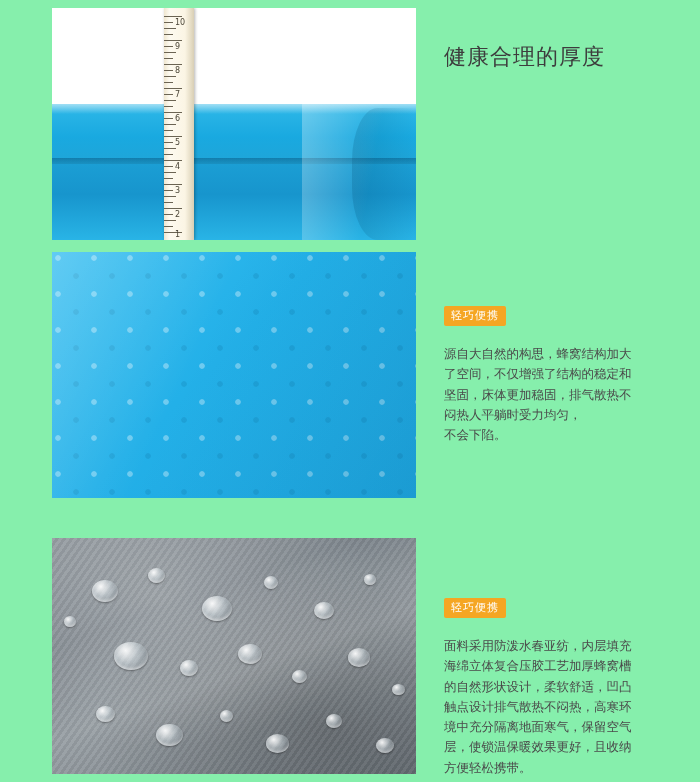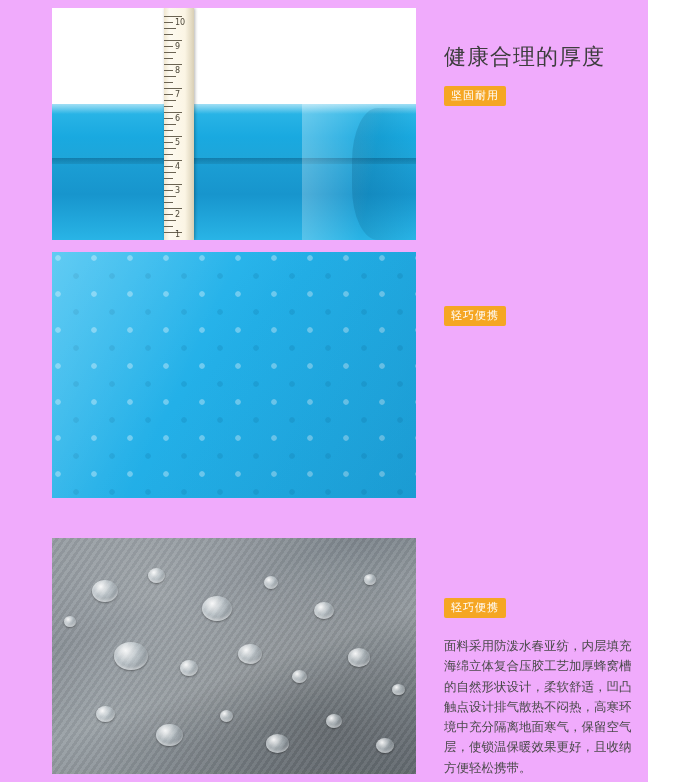--- a/index.html
+++ b/index.html
@@ -8,23 +8,23 @@
   }
   body {
     width: 700px;
     height: 782px;
     background: #ffffff;
     font-family: "Liberation Sans", sans-serif;
     overflow: hidden;
   }
   .page {
     position: relative;
-    width: 648px;
+    width: 700px;
     height: 782px;
-    background: #f0abfc;
+    background: #86efac;
   }
   .section {
     position: absolute;
     left: 0;
     width: 700px;
     display: flex;
     flex-direction: row;
   }
   .media {
     position: relative;
@@ -260,31 +260,35 @@
           <div class="num" style="top:202px;">2</div>
         <div class="tick" style="top:206px;width:9px;"></div>
         <div class="tick" style="top:212px;width:12px;"></div>
         <div class="tick" style="top:218px;width:9px;"></div>
         <div class="tick" style="top:224px;width:18px;"></div>
           <div class="num" style="top:222px;">1</div>
       </div>
     </div>
     <div class="text-col">
       <h2 class="heading">健康合理的厚度</h2>
-      <div><span class="badge">坚固耐用</span></div>
     </div>
   </div>
 
   <div class="section" id="sec2">
     <div class="media">
       <div class="dots"></div>
       <div class="sheen"></div>
     </div>
     <div class="text-col">
       <div><span class="badge">轻巧便携</span></div>
+      <p class="body-text">源自大自然的构思，蜂窝结构加大
+了空间，不仅增强了结构的稳定和
+坚固，床体更加稳固，排气散热不
+闷热人平躺时受力均匀，
+不会下陷。</p>
     </div>
   </div>
 
   <div class="section" id="sec3">
     <div class="media">
       <div class="fabric"></div>
       <div class="drop" style="left:40px;top:42px;width:26px;height:22px;"></div>
       <div class="drop" style="left:96px;top:30px;width:17px;height:15px;"></div>
       <div class="drop" style="left:150px;top:58px;width:30px;height:25px;"></div>
       <div class="drop" style="left:212px;top:38px;width:14px;height:13px;"></div>

